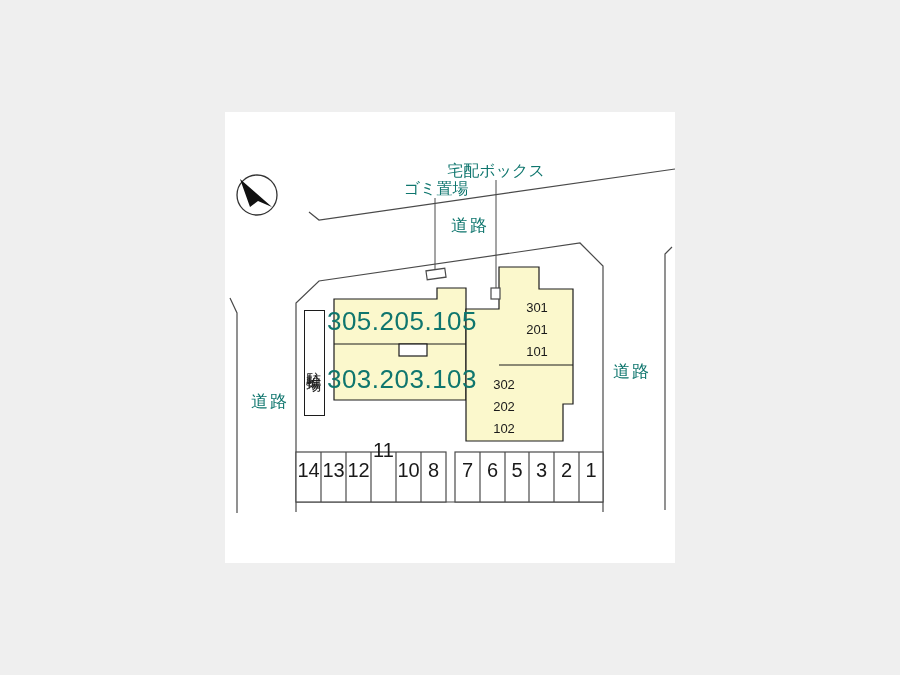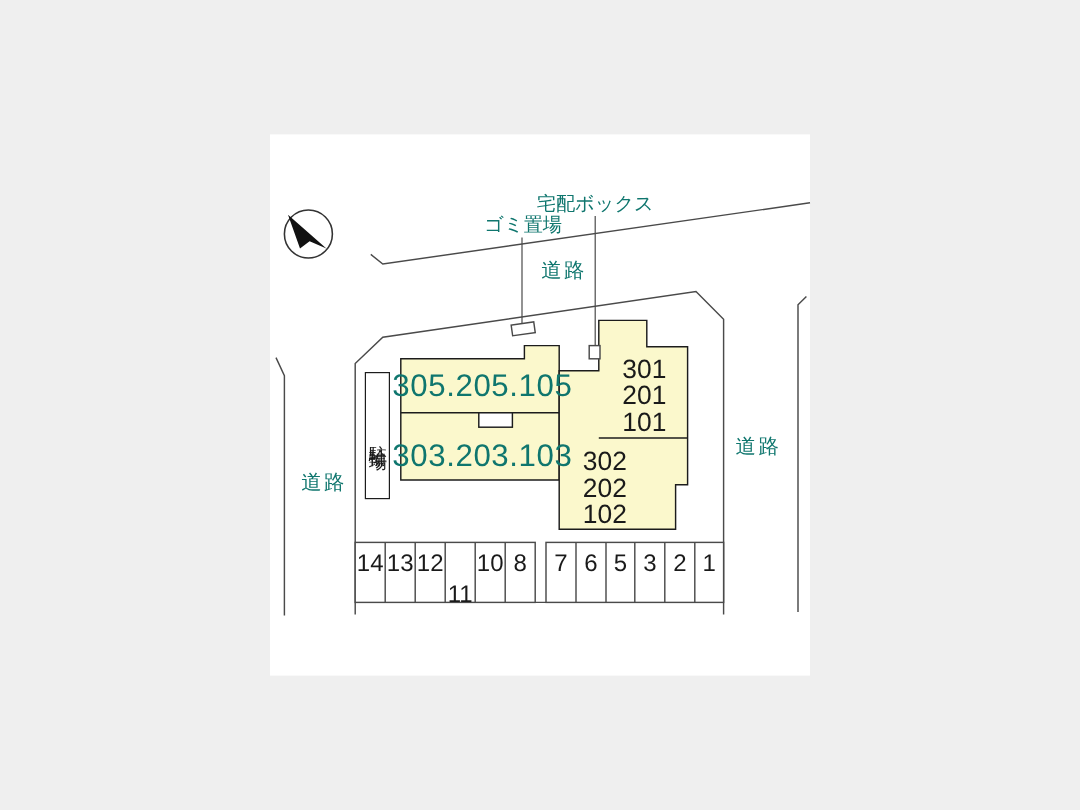--- a/index.html
+++ b/index.html
@@ -19,21 +19,21 @@
   .lbl{
     position:absolute;white-space:nowrap;
     transform:translate(-50%,-50%);
     color:#0f766e;line-height:1.15;
   }
   .lbl-sm{font-size:16px;}
   .lbl-road{font-size:17px;letter-spacing:2px;}
   .lbl-units{font-size:26px;letter-spacing:0.5px;}
   .stack{
     position:absolute;transform:translate(-50%,-50%);
-    font-size:22px;line-height:22px;text-align:center;white-space:nowrap;
+    font-size:13px;line-height:22px;text-align:center;white-space:nowrap;
   }
   .bike-box{
     position:absolute;left:304px;top:310px;width:19px;height:104px;
     border:1px solid #1c1c1c;background:#ffffff;
     display:flex;align-items:center;justify-content:center;
   }
   .bike-label{
     writing-mode:vertical-rl;text-orientation:upright;
     font-size:15px;letter-spacing:3px;line-height:1;
   }
@@ -113,21 +113,21 @@
     <div>102</div>
   </div>
 
   <div class="bike-box">
     <div class="bike-label">駐輪場</div>
   </div>
 
   <div class="pnum" style="left:308.5px;top:470px;">14</div>
   <div class="pnum" style="left:333.5px;top:470px;">13</div>
   <div class="pnum" style="left:358.5px;top:470px;">12</div>
-  <div class="pnum" style="left:383.5px;top:496px;">11</div>
+  <div class="pnum" style="left:383.5px;top:450px;">11</div>
   <div class="pnum" style="left:408.5px;top:470px;">10</div>
   <div class="pnum" style="left:433.5px;top:470px;">8</div>
 
   <div class="pnum" style="left:467.5px;top:470px;">7</div>
   <div class="pnum" style="left:492.5px;top:470px;">6</div>
   <div class="pnum" style="left:517px;top:470px;">5</div>
   <div class="pnum" style="left:541.5px;top:470px;">3</div>
   <div class="pnum" style="left:566.5px;top:470px;">2</div>
   <div class="pnum" style="left:591px;top:470px;">1</div>
 

